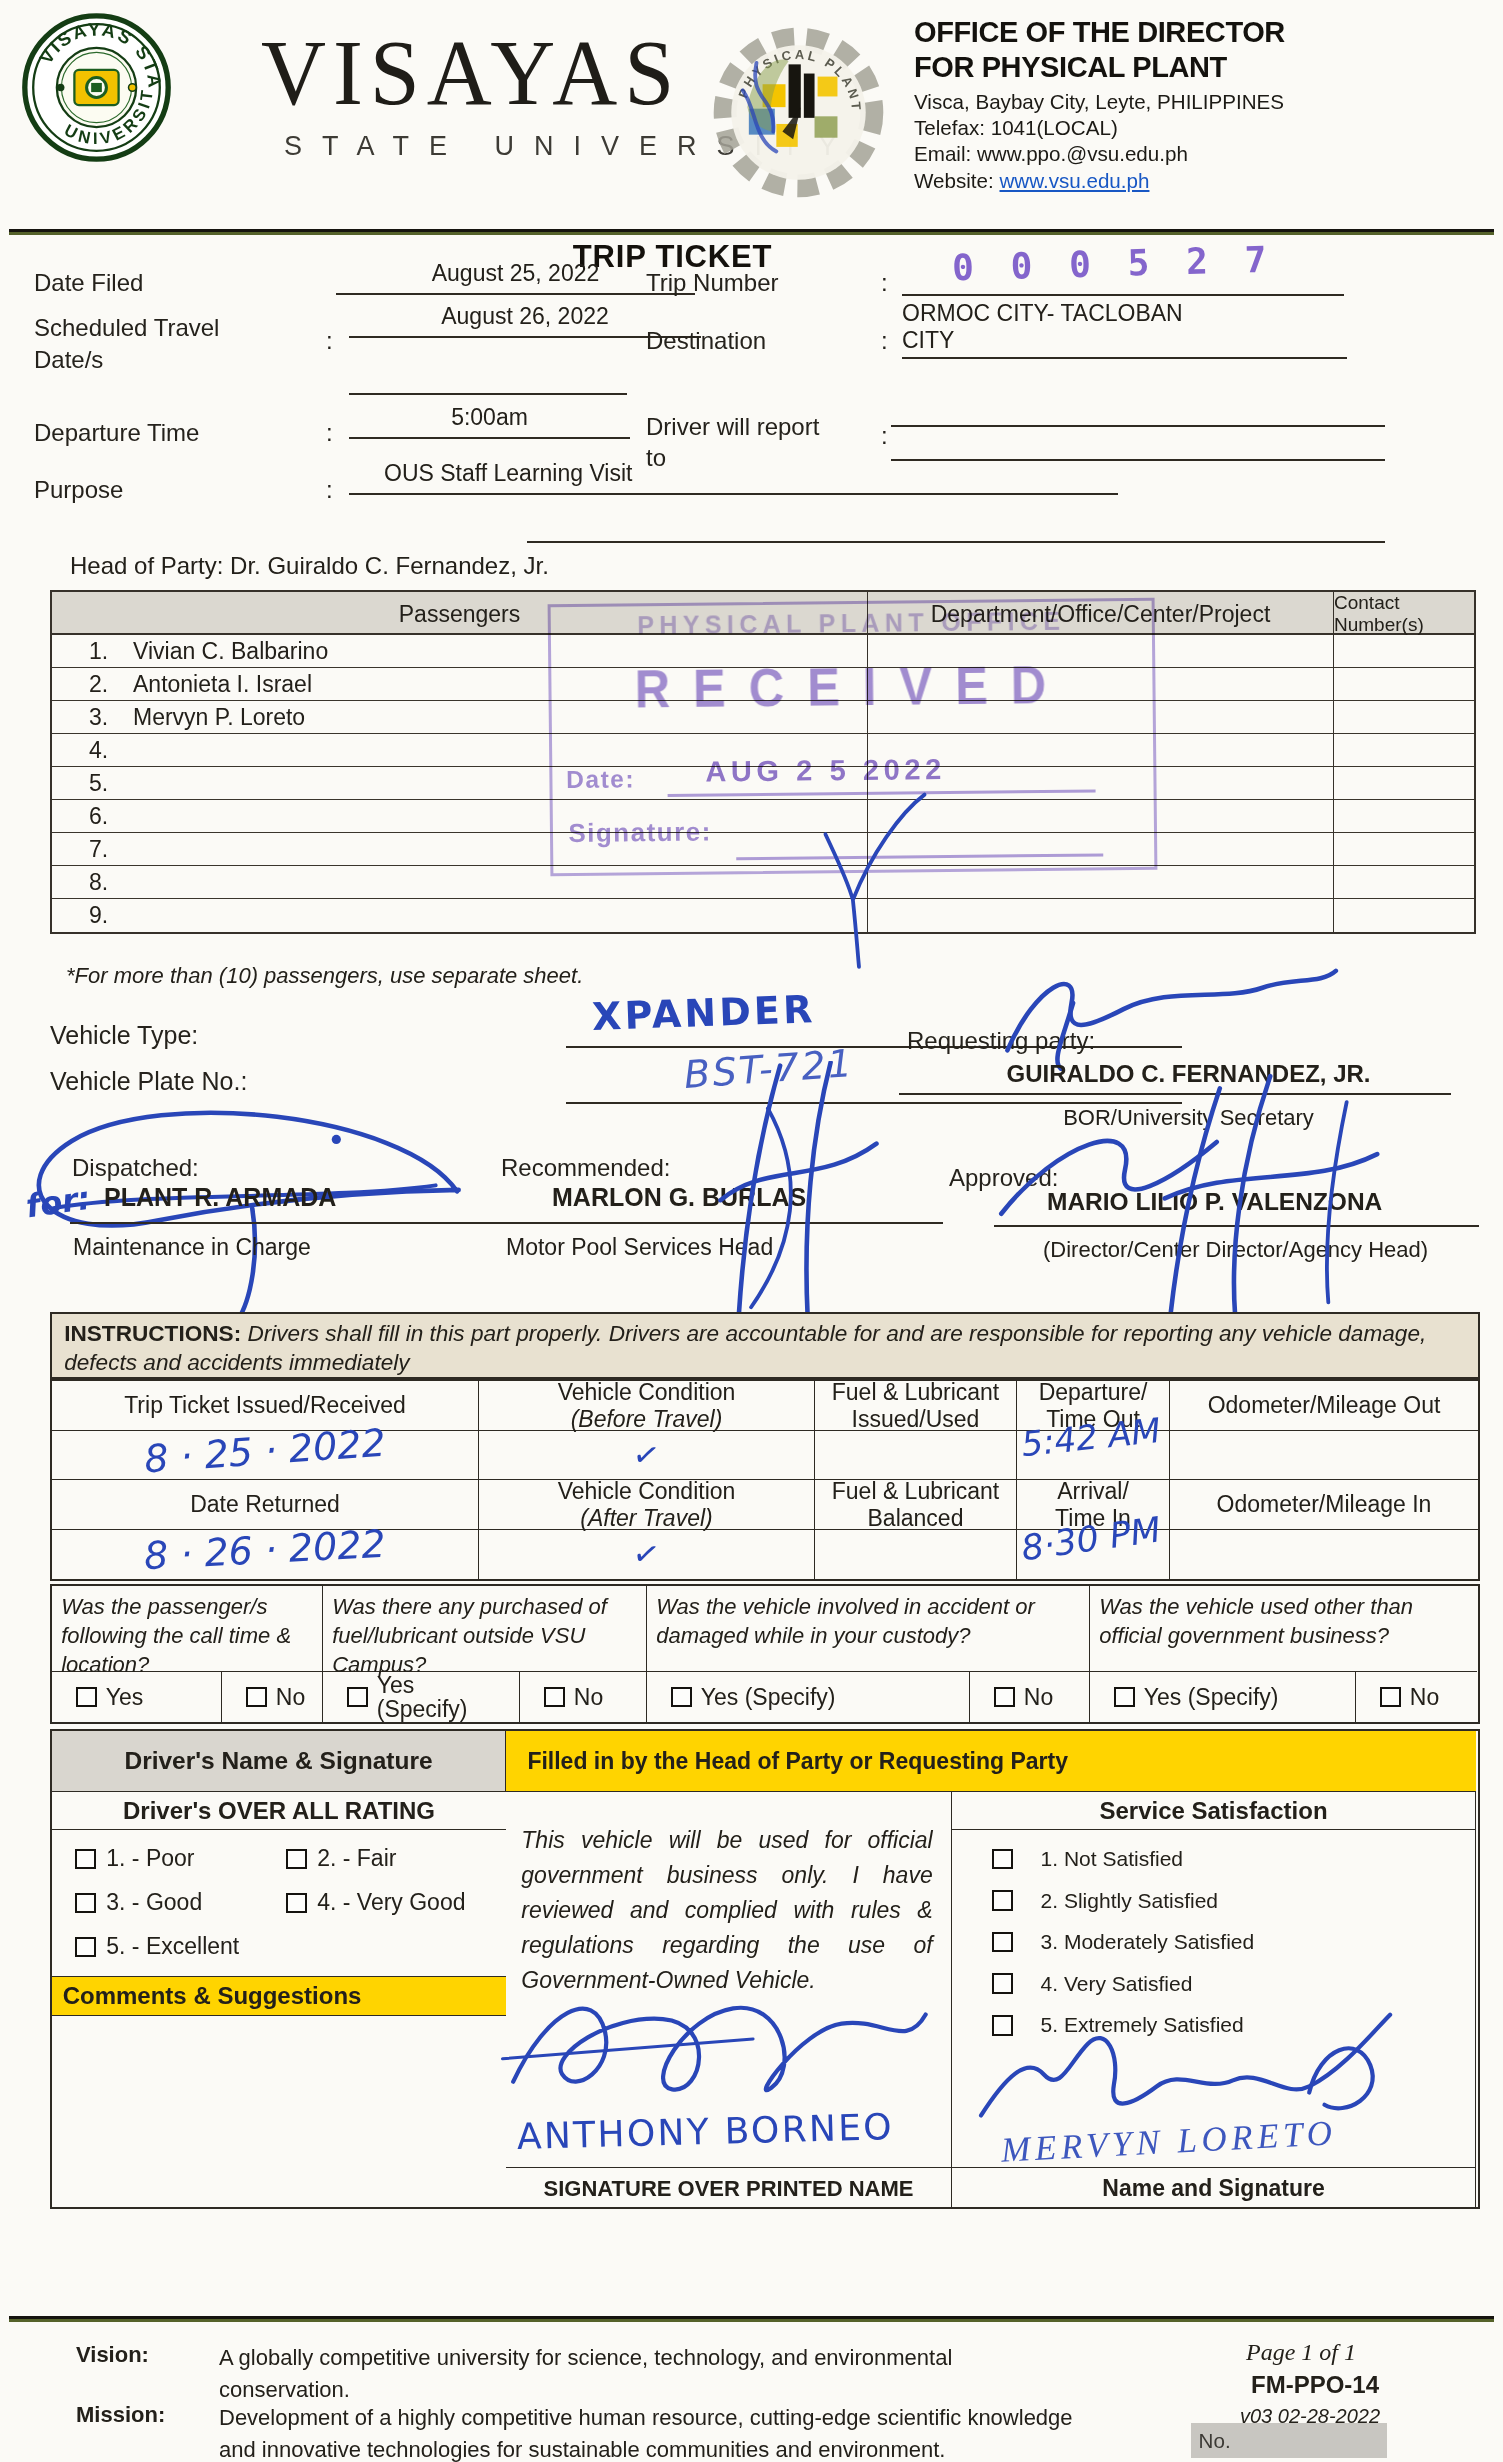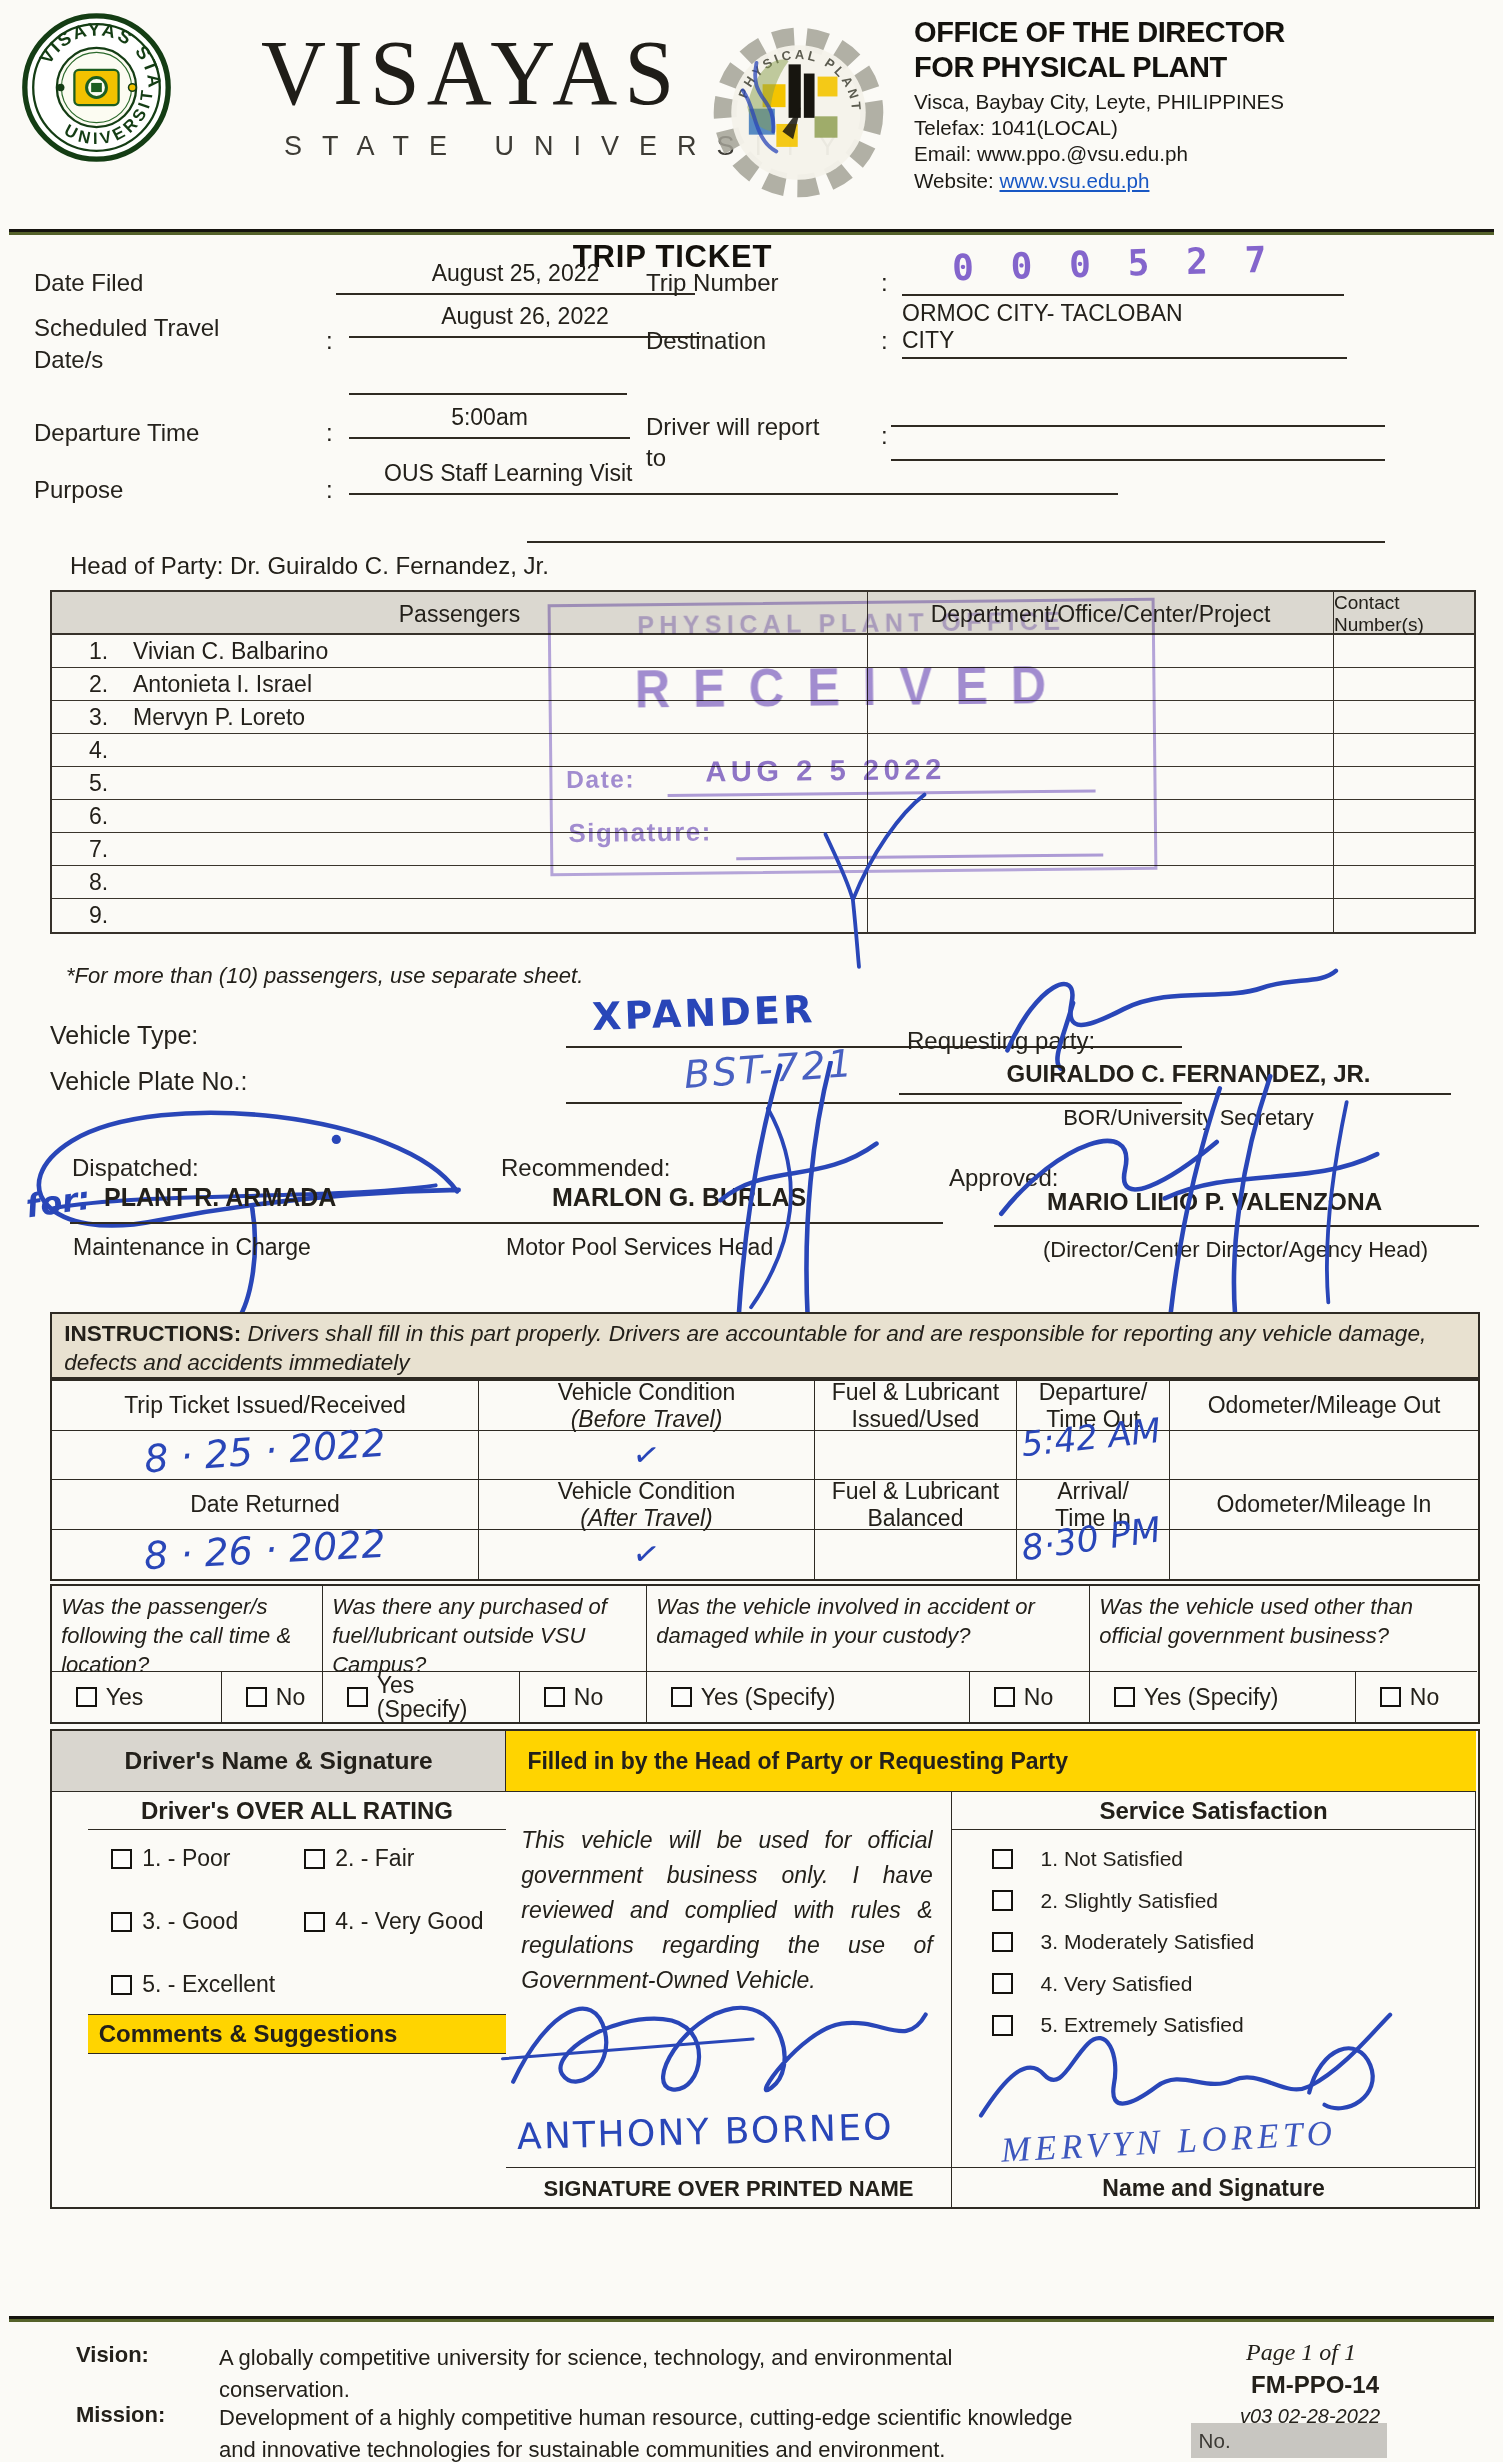--- a/index.html
+++ b/index.html
@@ -86,22 +86,22 @@
                   font-style:italic; font-size:23px; line-height:1.52; text-align:justify; }
   .b-driverlabel { border-right:1.9px solid #2e2a23; border-top:1.9px solid #2e2a23; display:flex; align-items:center;
                    justify-content:center; font-weight:bold; font-size:22px; }
   .b-mid { border-right:1.9px solid #2e2a23; position:relative; }
   .b-midlabel { border-right:1.9px solid #2e2a23; border-top:1.9px solid #2e2a23; display:flex; align-items:center;
                 justify-content:center; font-weight:bold; font-size:23px; }
   .subhead { height:38px; border-bottom:1.9px solid #2e2a23; display:flex; align-items:center; justify-content:center;
              font-size:24px; font-weight:bold; }
   .svc-list { padding:17px 0 0 40px; }
   .svc-item { display:flex; align-items:center; gap:28px; font-size:21px; margin-bottom:17.6px; }
-  .b-right { grid-row:2/4; position:relative;margin-left:36px; }
-  .rate-grid { display:grid; grid-template-columns:1fr 1fr; padding:15.3px 9.2px 10.7px 23px; row-gap:36px; }
+  .b-right { grid-row:2/4; position:relative; }
+  .rate-grid { display:grid; grid-template-columns:1fr 1fr; padding:15.3px 9.2px 10.7px 23px; row-gap:17px; }
   .rate-item { display:flex; align-items:center; gap:10.7px; font-size:23px; }
   .comments { height:40px; background:#ffd400; border-top:1.9px solid #2e2a23; border-bottom:1.9px solid #2e2a23;
               display:flex; align-items:center; padding-left:10.7px; font-size:24px; font-weight:bold; margin-top:4.6px; }
 
   .foot-lbl { font-weight:bold; font-size:22px; }
   .foot-txt { font-size:22px; line-height:1.45; }
   .nobox { background:#c8c6c1; color:#3c3a35; font-size:20.6px; padding:6.1px 0 0 7.6px; }
 </style>
 </head>
 <body>

